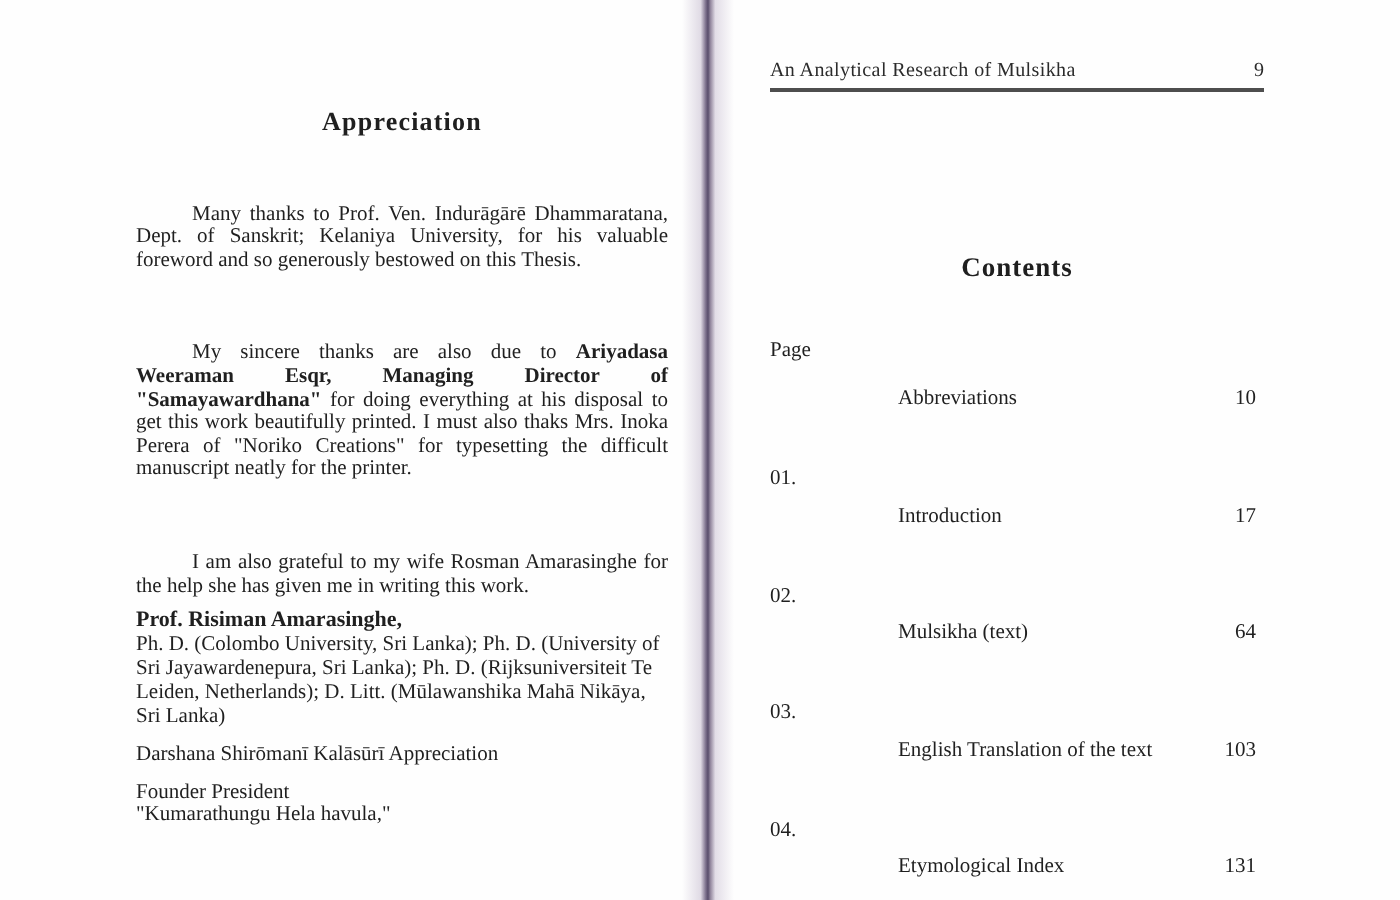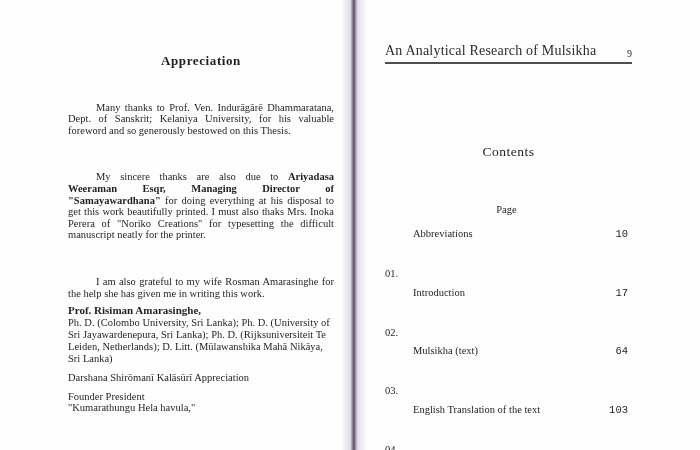--- a/index.html
+++ b/index.html
@@ -29,29 +29,29 @@
   .line-block { margin-bottom:7px; line-height:11.8px; }
   .line-block div { white-space:nowrap; }
 
   
   .right-page { position:absolute; left:356px; top:0; width:344px; height:450px; }
   .right-content { position:absolute; left:29px; top:0; width:247px; }
   .running-header {
     margin-top:30px; display:flex; justify-content:space-between; align-items:flex-end;
     border-bottom:2px solid #4e4e4e; padding-bottom:3px;
   }
-  .running-title { font-size:14px; color:#2b2b2b; letter-spacing:.2px;margin-top:13px; }
+  .running-title { font-size:10px; color:#2b2b2b; letter-spacing:.2px; }
   .running-page-num { font-size:10px; color:#2b2b2b; }
-  .contents-title { margin-top:80px; text-align:center; font-weight:normal; font-size:13.5px; letter-spacing:.5px; }
-  .page-col-label { margin-top:44px; text-align:center; padding-right:4px; font-size:10.5px; }
+  .contents-title { margin-top:80px; text-align:center; font-weight:bold; font-size:13.5px; letter-spacing:.5px; }
+  .page-col-label { margin-top:28px; text-align:left; padding-right:4px; font-size:10.5px; }
   .toc { margin-top:13px; }
   .toc-row { display:flex; font-size:10.5px; line-height:12px; margin-bottom:6.6px; }
   .toc-num { width:28px;margin-top:40px; }
-  .toc-label { flex:1; }
-  .toc-page { width:40px; text-align:right; padding-right:4px;font-family:Liberation Mono, monospace; }
+  .toc-label { flex:1;margin-left:36px; }
+  .toc-page { width:40px; text-align:right; padding-right:4px; }
 </style>
 </head>
 <body>
 
 <div id="spread">
 
   <div class="left-page">
     <div class="left-content">
       <div class="appreciation-title">Appreciation</div>
 

